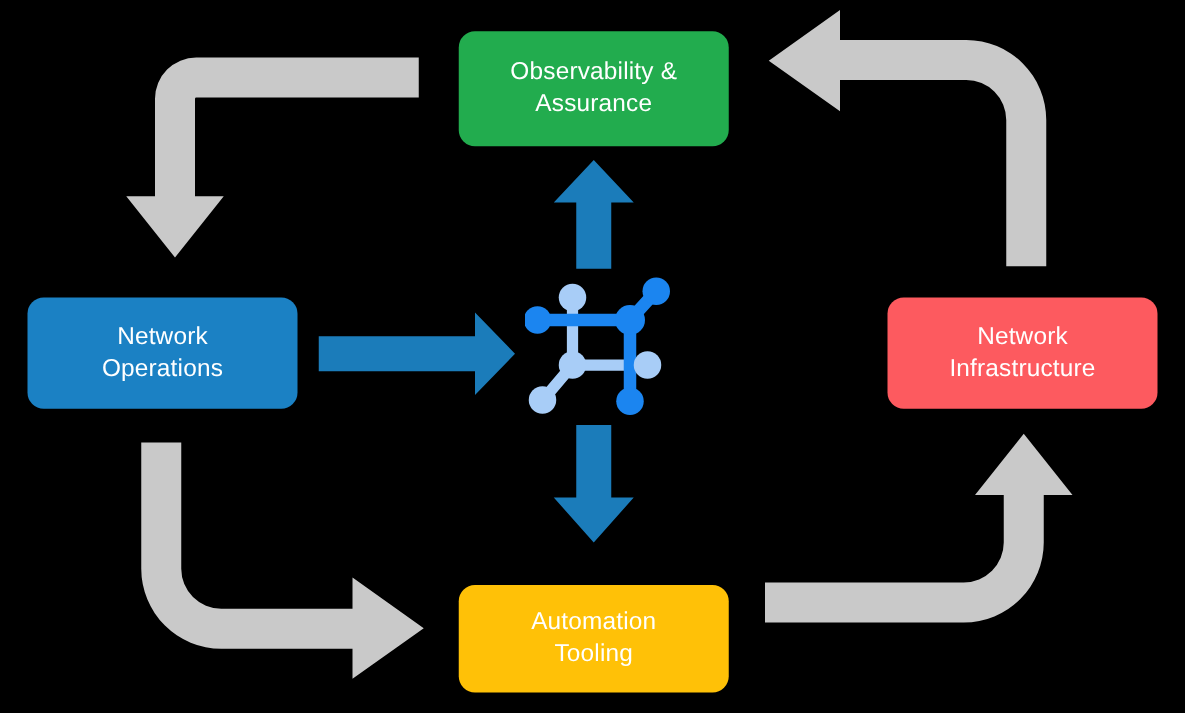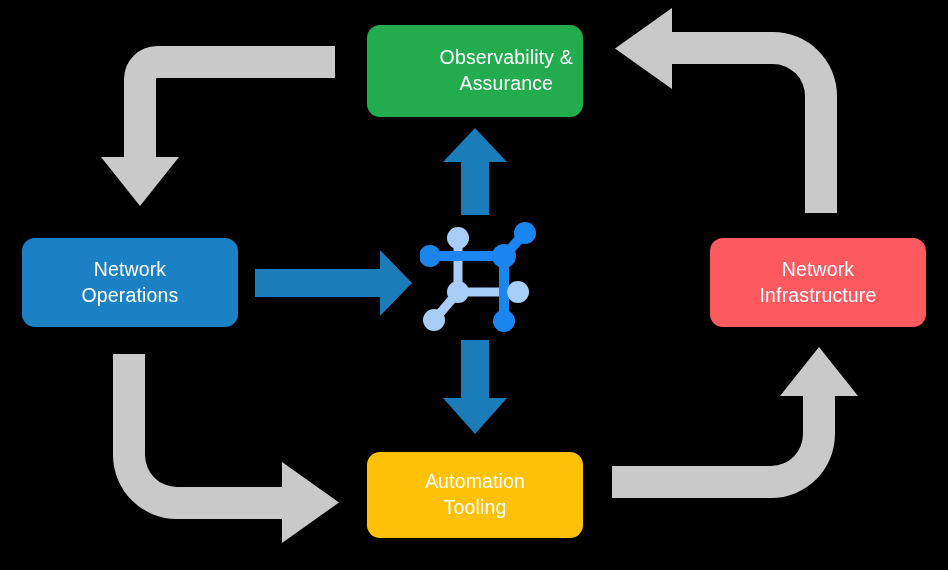--- a/index.html
+++ b/index.html
@@ -40,21 +40,21 @@
     letter-spacing: 0.15px;
     font-weight: 400;
     padding: 4px 10px;
     cursor: pointer;
   }
   .node-box .label { display: block; white-space: pre-line; }
 
   #box-observability { left: 367px; top: 25px;  width: 216px; height: 92px; }
   #box-operations    { left: 22px;  top: 238px; width: 216px; height: 89px; }
   #box-infrastructure{ left: 710px; top: 238px; width: 216px; height: 89px; }
-  #box-automation    { left: 367px; top: 452px; width: 216px; height: 86px; }
+  #box-automation    { left: 367px; top: 468px; width: 216px; height: 86px; }
 
   #center-icon {
     position: absolute;
     left: 420px;
     top: 220px;
     width: 116px;
     height: 116px;
   }
 </style>
 </head>
@@ -242,21 +242,21 @@
 
       <g fill="#1b85f0">
         <circle cx="10" cy="36" r="11"></circle>
         <circle cx="84" cy="36" r="12"></circle>
         <circle cx="105" cy="13" r="11"></circle>
         <circle cx="84" cy="101" r="11"></circle>
       </g>
     </svg>
   </div>
 
-  <div class="node-box" id="box-observability" style="background: rgb(34, 172, 78); color: rgb(255, 255, 255); justify-content: flex-end;">
+  <div class="node-box" id="box-observability" style="background: rgb(34, 172, 78); color: rgb(255, 255, 255);">
     <span class="label">Observability &amp;
 Assurance</span>
   </div>
 
   <div class="node-box" id="box-operations" style="background: rgb(27, 129, 196); color: rgb(255, 255, 255);">
     <span class="label">Network
 Operations</span>
   </div>
 
   <div class="node-box" id="box-infrastructure" style="background: rgb(253, 90, 95); color: rgb(255, 255, 255);">

